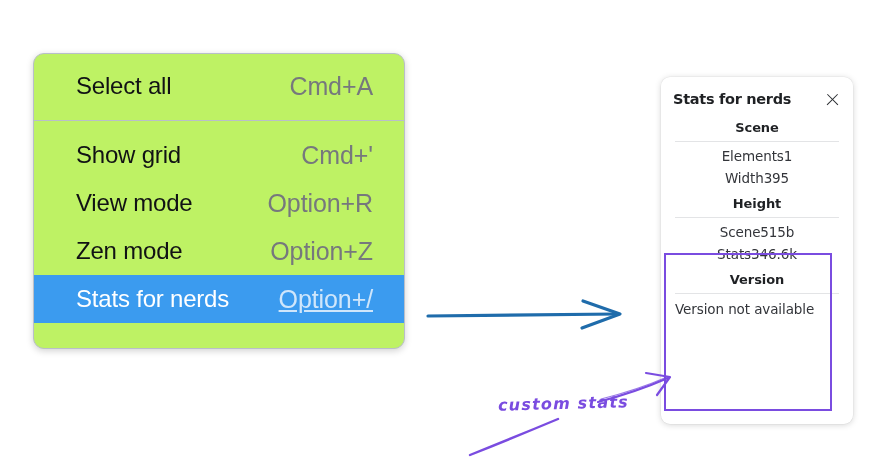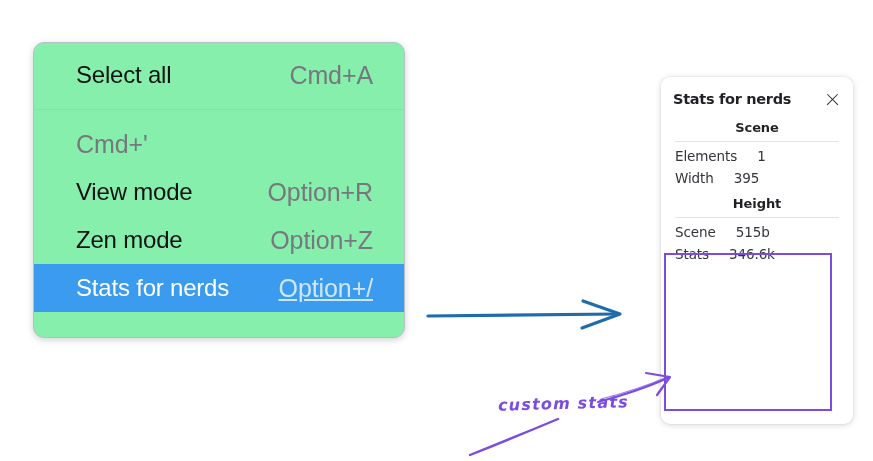--- a/index.html
+++ b/index.html
@@ -13,24 +13,24 @@
     position: relative;
     overflow: hidden;
     font-family: "Liberation Sans", sans-serif;
     -webkit-font-smoothing: antialiased;
   }
 
   
   #context-menu {
     position: absolute;
     left: 33px;
-    top: 42px;
+    top: 53px;
     width: 372px;
     height: 296px;
-    background: #86efac;
+    background: #bef264;
     border: 1px solid #b9bfc9;
     border-radius: 11px;
     box-shadow: 0 2px 7px rgba(0,0,0,0.18);
     box-sizing: border-box;
     overflow: hidden;
   }
   .menu-group { display: block; }
   .menu-group.group-top { padding: 8px 0 10px; }
   .menu-group.group-bottom { padding: 10px 0 0; }
   .menu-divider {
@@ -120,27 +120,26 @@
     padding: 7px 0 6px;
     letter-spacing: -0.1px;
   }
   .section-rule {
     height: 1px;
     background: #e3e4e6;
     margin: 0 2px 3px;
   }
   .stat-row {
     display: flex;
-    justify-content: flex-start;
+    justify-content: center;
     align-items: baseline;
     font-size: 13.5px;
     color: #33353a;
     padding: 3px 2px;
     letter-spacing: -0.1px;
-    gap: 20px;
   }
   .stat-row .sr-value { color: #33353a; }
   .stat-note {
     font-size: 13.5px;
     color: #33353a;
     padding: 4px 2px 3px;
     letter-spacing: -0.1px;
   }
 
   
@@ -188,20 +187,21 @@
     <div class="menu-item">
       <span class="mi-label">Select all</span>
       <span class="mi-shortcut">Cmd+A</span>
     </div>
   </div>
 
   <div class="menu-divider"></div>
 
   <div class="menu-group group-bottom">
     <div class="menu-item">
+      <span class="mi-label">Show grid</span>
       <span class="mi-shortcut">Cmd+'</span>
     </div>
     <div class="menu-item">
       <span class="mi-label">View mode</span>
       <span class="mi-shortcut">Option+R</span>
     </div>
     <div class="menu-item">
       <span class="mi-label">Zen mode</span>
       <span class="mi-shortcut">Option+Z</span>
     </div>
@@ -240,20 +240,25 @@
       <div class="stat-row">
         <span class="sr-label">Scene</span>
         <span class="sr-value">515b</span>
       </div>
       <div class="stat-row">
         <span class="sr-label">Stats</span>
         <span class="sr-value">346.6k</span>
       </div>
     </div>
 
+    <div class="section version-section">
+      <div class="section-title">Version</div>
+      <div class="section-rule"></div>
+      <div class="stat-note">Version not available</div>
+    </div>
   </div>
 
 </div>
 
 <div id="custom-stats-box"></div>
 
 <svg id="annotations" viewBox="0 0 873 461" width="873" height="461">
 
   <g>
     <path d="M428 316 L617 314" stroke="#1f6cab" stroke-width="3.2" stroke-linecap="round" fill="none"></path>

